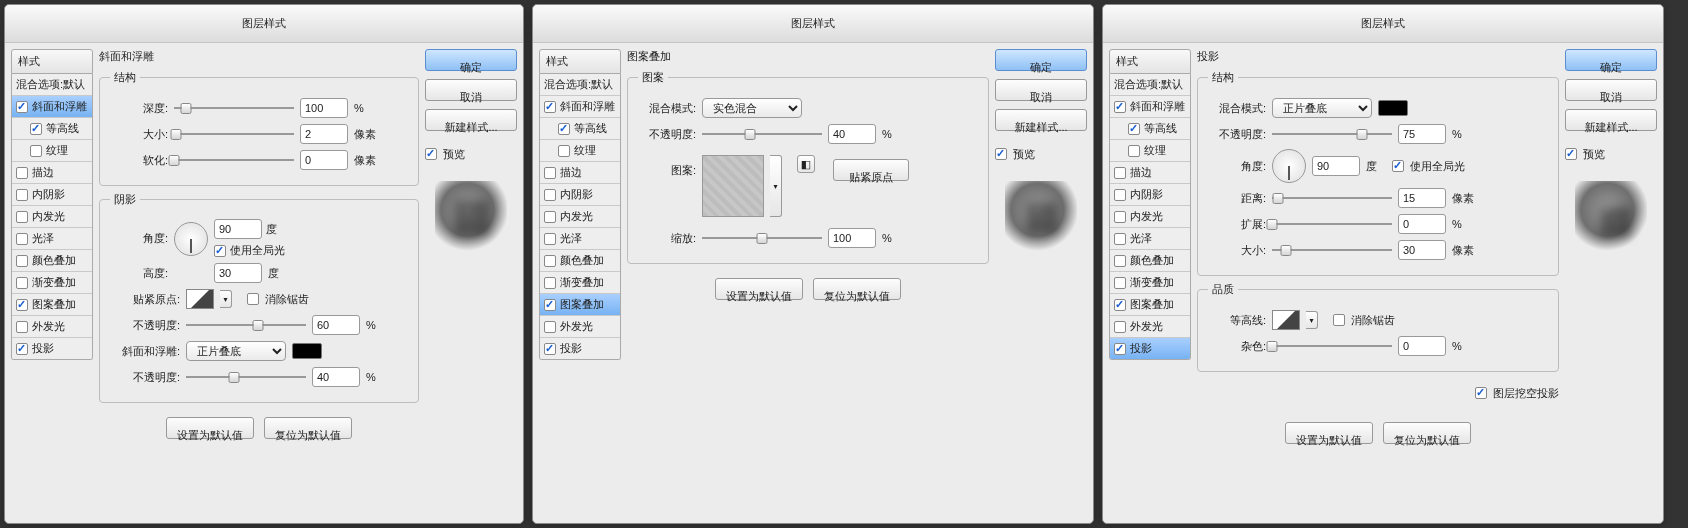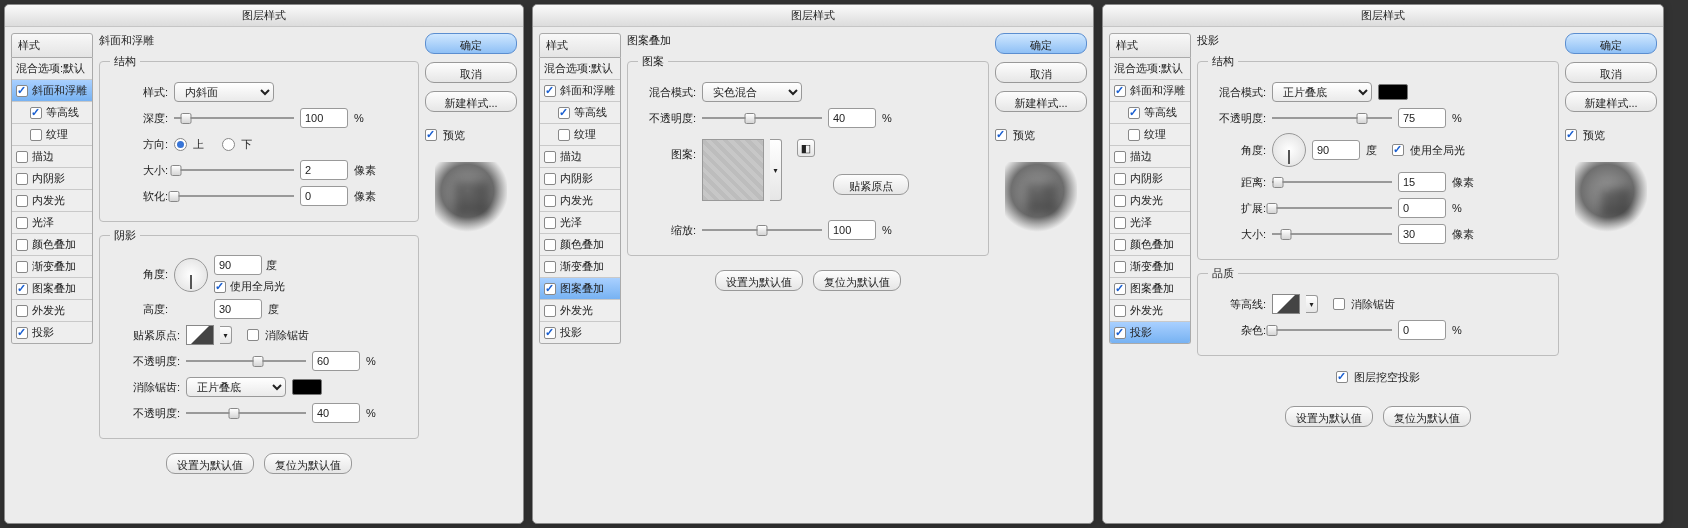--- a/index.html
+++ b/index.html
@@ -1,20 +1,20 @@
 <!DOCTYPE html>
 <html><head>
 <meta charset="utf-8">
 <style>
 *{box-sizing:border-box;margin:0;padding:0;font-family:"Lucida Grande","Helvetica Neue",Arial,sans-serif;font-size:11px;color:#222}
 body{background:#333;display:flex;gap:8px;padding:4px}
 .dialog{background:#ececec;border:1px solid #8a8a8a;border-radius:5px;display:flex;flex-direction:column;box-shadow:0 2px 8px rgba(0,0,0,.25)}
 .dialog.d1{width:520px;height:520px}
 .dialog.d2,.dialog.d3{width:562px;height:520px}
-.titlebar{height:22px;display:flex;align-items:center;justify-content:center;border-bottom:1px solid #c5c5c5;background:linear-gradient(#fafafa,#dcdcdc);border-radius:5px 5px 0 0;font-weight:500}
+.titlebar{height:38px;display:flex;align-items:center;justify-content:center;border-bottom:1px solid #c5c5c5;background:linear-gradient(#fafafa,#dcdcdc);border-radius:5px 5px 0 0;font-weight:500}
 .body{flex:1;display:flex;padding:6px;gap:6px;overflow:hidden}
 .stylelist{width:82px;display:flex;flex-direction:column}
 .stylehead{background:linear-gradient(#f8f8f8,#e4e4e4);border:1px solid #aaa;border-radius:3px 3px 0 0;padding:4px 6px;text-align:left}
 .styleitems{border:1px solid #aaa;border-top:none;border-radius:0 0 3px 3px;overflow:hidden}
 .srow{display:flex;align-items:center;gap:4px;padding:3px 4px;border-bottom:1px solid #c9c9c9;background:#eee}
 .srow:last-child{border-bottom:none}
 .srow.sel{background:linear-gradient(#a9d0ff,#77b2f2)}
 .srow.indent{padding-left:18px}
 .chk{appearance:none;width:12px;height:12px;border:1px solid #888;border-radius:2px;background:#fff;position:relative;flex-shrink:0}
 .chk:checked::after{content:"✓";position:absolute;top:-2px;left:0;font-size:11px;color:#1a5fd0;font-weight:bold}
@@ -29,21 +29,21 @@
 .sel.w90{width:100px}
 input.num{width:48px;height:20px;border:1px solid #999;border-radius:3px;padding:0 4px;background:#fff;text-align:left}
 .unit{font-size:11px}
 .slider{flex:1;height:14px;position:relative;min-width:80px;max-width:120px}
 .slider::before{content:"";position:absolute;left:0;right:0;top:6px;height:2px;background:#999}
 .thumb{position:absolute;top:2px;width:11px;height:11px;background:linear-gradient(#fff,#d5d5d5);border:1px solid #888;border-radius:2px;transform:translateX(-50%)}
 .rad{appearance:none;width:13px;height:13px;border:1px solid #888;border-radius:50%;background:#fff;position:relative}
 .rad:checked::after{content:"";position:absolute;top:2px;left:2px;width:7px;height:7px;border-radius:50%;background:#3875d7}
 .swatch{width:30px;height:16px;border:1px solid #777;background:#fff;border-radius:2px}
 .swatch.black{background:#000}
-.btn{height:21px;min-width:76px;border:1px solid #999;border-radius:9px;background:linear-gradient(#fdfdfd,#e6e6e6);padding:4px 10px;font-size:11px;cursor:pointer}
+.btn{height:21px;min-width:76px;border:1px solid #999;border-radius:3px;background:linear-gradient(#fdfdfd,#e6e6e6);padding:10px 10px;font-size:11px;cursor:pointer}
 .btn.primary{background:linear-gradient(#cfe7ff,#8fc0f5);border-color:#5b8ed0}
 .btnrow{display:flex;gap:10px;justify-content:center;margin-top:8px}
 .rcol{width:92px;display:flex;flex-direction:column;gap:8px;align-items:stretch}
 .preview{width:72px;height:72px;margin:4px auto 0;background:radial-gradient(circle at 45% 40%,#9b9b9b,#6f6f6f 45%,rgba(0,0,0,0) 70%);position:relative}
 .preview::after{content:"";position:absolute;filter:blur(5px);background:rgba(0,0,0,.35)}
 .pv1::after{left:20px;top:20px;width:34px;height:34px}
 .pv2::after{left:22px;top:22px;width:30px;height:30px}
 .pv3::after{left:26px;top:26px;width:30px;height:30px}
 .dialwrap{position:relative;width:34px;height:34px;border:1px solid #999;border-radius:50%;background:radial-gradient(#fff,#ddd);flex-shrink:0}
 .dialwrap::after{content:"";position:absolute;left:50%;top:50%;width:2px;height:14px;background:#555;transform-origin:top;transform:translate(-50%,0) rotate(0deg)}
@@ -112,32 +112,27 @@
             <input type="checkbox" class="chk" checked="" style="">
             <span>投影</span>
           </div>
         </div>
       </div>
     <div class="mid">
       <div>斜面和浮雕</div>
       <fieldset>
         <legend>结构</legend>
         <div class="frow">
-            <span class="flabel">样式:</span>
-            <select class="sel w90"><option>内斜面</option></select>
-          </div>
-        <div class="frow">
             <span class="flabel">深度:</span>
             <div class="slider">
               <div class="thumb" style="left:10%"></div>
             </div>
             <input class="num" value="100" style="">
             <span class="unit">%</span>
           </div>
-        <div class="frow"><span class="flabel">方向:</span><input type="radio" class="rad" checked="" style=""><span>上</span>&nbsp;&nbsp;<input type="radio" class="rad" style=""><span>下</span></div>
         <div class="frow">
             <span class="flabel">大小:</span>
             <div class="slider">
               <div class="thumb" style="left:2%"></div>
             </div>
             <input class="num" value="2" style="">
             <span class="unit">像素</span>
           </div>
         <div class="frow">
             <span class="flabel">软化:</span>
@@ -173,21 +168,21 @@
         <div class="frow"><span class="flabel w70">贴紧原点:</span><div class="contour"></div><div class="dd">▾</div>&nbsp;<input type="checkbox" class="chk" style=""><span>消除锯齿</span></div>
         <div class="frow">
             <span class="flabel w70">不透明度:</span>
             <div class="slider">
               <div class="thumb" style="left:60%"></div>
             </div>
             <input class="num" value="60" style="">
             <span class="unit">%</span>
           </div>
         <div class="frow">
-            <span class="flabel w70">消除锯齿:</span>
+            <span class="flabel w70">斜面和浮雕:</span>
             <select class="sel w90"><option>正片叠底</option></select>
             <div class="swatch black"></div>
           </div>
         <div class="frow">
             <span class="flabel w70">不透明度:</span>
             <div class="slider">
               <div class="thumb" style="left:40%"></div>
             </div>
             <input class="num" value="40" style="">
             <span class="unit">%</span>
@@ -279,22 +274,22 @@
             <select class="sel w90"><option>实色混合</option></select>
           </div>
         <div class="frow">
             <span class="flabel">不透明度:</span>
             <div class="slider">
               <div class="thumb" style="left:40%"></div>
             </div>
             <input class="num" value="40" style="">
             <span class="unit">%</span>
           </div>
-        <div class="frow" style="align-items:flex-start;margin-top:10px"><span class="flabel" style="margin-top:8px">图案:</span><div class="patternbox"></div><div class="dd" style="height:62px">▾</div>&nbsp;<div class="snapbtn">◧</div>&nbsp;&nbsp;<button class="btn" style="margin-top:35px">贴紧原点</button></div>
-        <div class="frow" style="margin-top:18px">
+        <div class="frow" style="align-items:flex-start;margin-top:10px"><span class="flabel" style="margin-top:8px">图案:</span><div class="patternbox"></div><div class="dd" style="height:62px">▾</div>&nbsp;<div class="snapbtn">◧</div>&nbsp;&nbsp;<button class="btn" style="margin-top:4px">贴紧原点</button></div>
+        <div class="frow" style="margin-top:10px">
             <span class="flabel">缩放:</span>
             <div class="slider">
               <div class="thumb" style="left:50%"></div>
             </div>
             <input class="num" value="100" style="">
             <span class="unit">%</span>
           </div>
       </fieldset>
       <div class="btnrow">
         <button class="btn">设置为默认值</button>
@@ -421,21 +416,21 @@
         <div class="frow"><span class="flabel">等高线:</span><div class="contour"></div><div class="dd">▾</div>&nbsp;<input type="checkbox" class="chk" style=""><span>消除锯齿</span></div>
         <div class="frow">
             <span class="flabel">杂色:</span>
             <div class="slider">
               <div class="thumb" style="left:0%"></div>
             </div>
             <input class="num" value="0" style="">
             <span class="unit">%</span>
           </div>
       </fieldset>
-      <div class="frow" style="justify-content:center">
+      <div class="frow" style="justify-content:flex-end">
           <input type="checkbox" class="chk" checked="" style="">
           <span>图层挖空投影</span>
         </div>
       <div class="btnrow">
         <button class="btn">设置为默认值</button>
         <button class="btn">复位为默认值</button>
       </div>
     </div>
     <div class="rcol">
       <button class="btn primary">确定</button>

